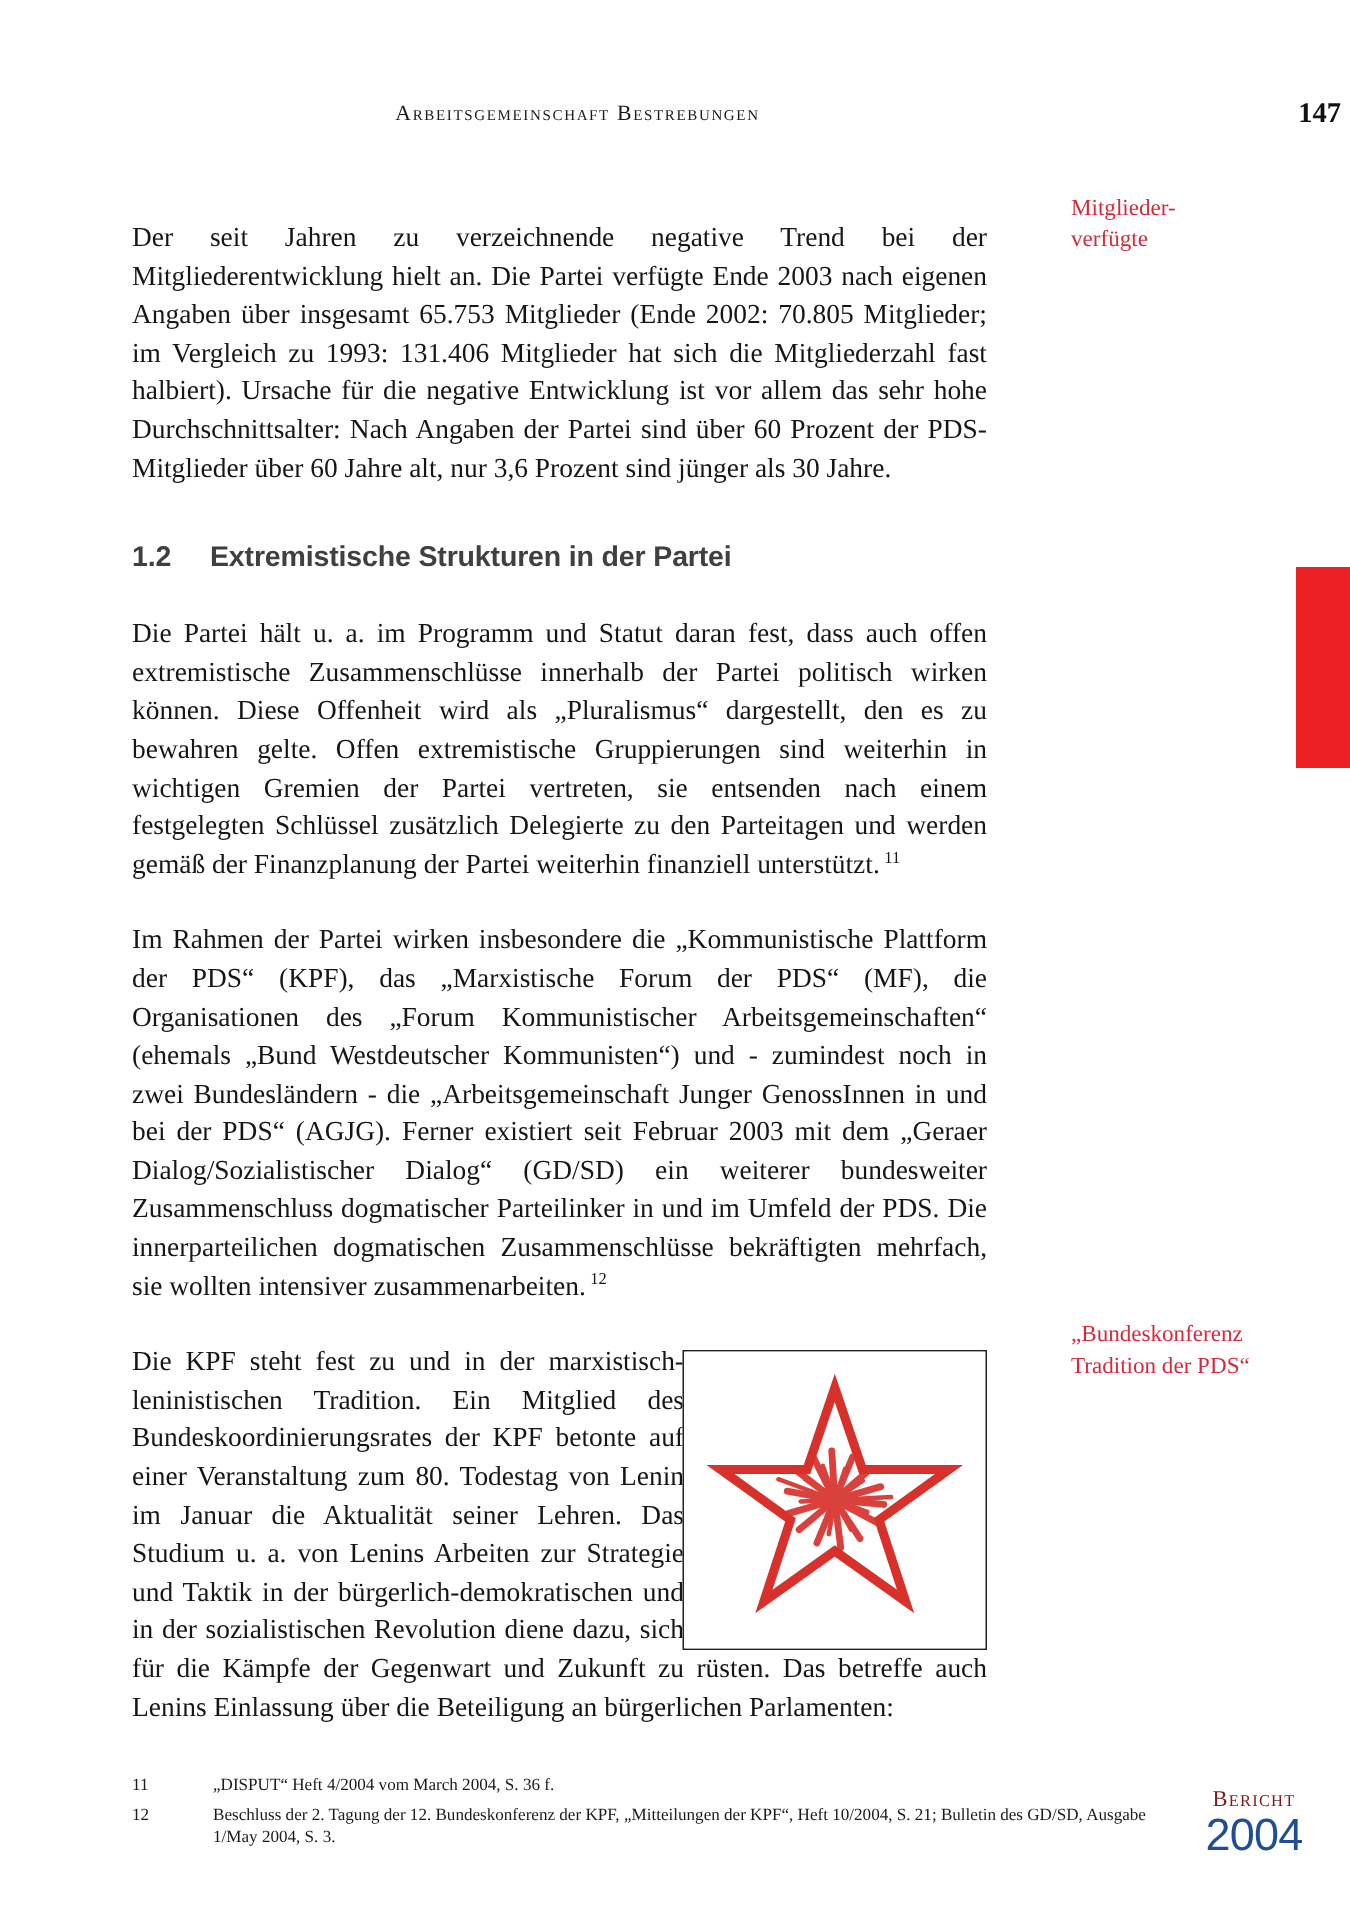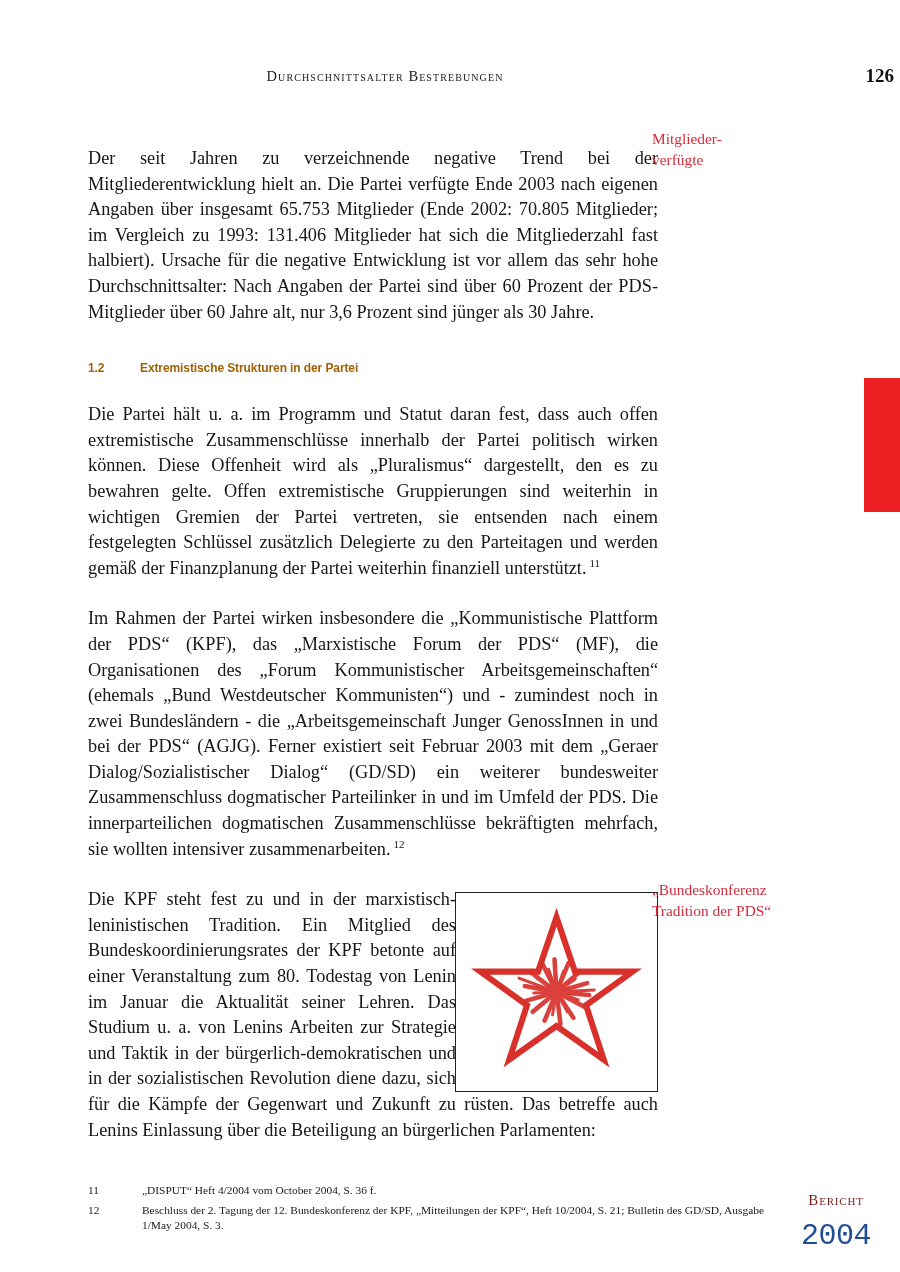--- a/index.html
+++ b/index.html
@@ -85,23 +85,23 @@
 
   sup.fn {
     font-size: 11px;
     vertical-align: super;
     line-height: 0;
     padding-left: 3px;
   }
 
   h2.section-heading {
     font-family: "Liberation Sans", sans-serif;
-    font-size: 12px;
+    font-size: 19px;
     font-weight: bold;
-    color: #a16207;
+    color: #404040;
     margin: 36px 0 27px 0;
     letter-spacing: -0.1px;
   }
   h2.section-heading .num {
     display: inline-block;
     width: 52px;
   }
 
   
   .figure-box {
@@ -117,21 +117,21 @@
   }
   .figure-box svg {
     display: block;
     width: 100%;
     height: 100%;
   }
 
   
   .margin-note {
     position: absolute;
-    left: 652px;
+    left: 714px;
     width: 185px;
     font-family: "Liberation Serif", serif;
     font-size: 15.4px;
     line-height: 20.5px;
     color: #d42b3c;
   }
   .margin-note-1 { top: 129px; }
   .margin-note-2 { top: 880px; }
 
   
@@ -166,36 +166,35 @@
   }
   .report-logo .logo-word {
     font-family: "Liberation Serif", serif;
     font-size: 15px;
     font-variant: small-caps;
     letter-spacing: 0.8px;
     color: #7f1d1d;
     line-height: 16px;
   }
   .report-logo .logo-year {
-    font-family: Liberation Mono, monospace;
+    font-family: Liberation Sans, sans-serif;
     font-size: 30px;
     color: #1f4e94;
     line-height: 32px;
     letter-spacing: -0.5px;
-    margin-top: 12px;
   }
 </style>
 </head>
 <body>
 
 <div class="page">
 
   <div class="running-head">
-    <div class="running-head-title">Durchschnittsalter Bestrebungen</div>
-    <div class="page-number">126</div>
+    <div class="running-head-title">Arbeitsgemeinschaft Bestrebungen</div>
+    <div class="page-number">147</div>
   </div>
 
   <div class="edge-tab"></div>
 
   <div class="col-main">
 
     <p class="body">Der seit Jahren zu verzeichnende negative Trend bei der Mitgliederentwicklung hielt an. Die Partei verfügte Ende 2003 nach eigenen Angaben über insgesamt 65.753 Mitglieder (Ende 2002: 70.805 Mitglieder; im Vergleich zu 1993: 131.406 Mitglieder hat sich die Mitgliederzahl fast halbiert). Ursache für die negative Entwicklung ist vor allem das sehr hohe Durchschnittsalter: Nach Angaben der Partei sind über 60 Prozent der PDS-Mitglieder über 60 Jahre alt, nur 3,6 Prozent sind jünger als 30 Jahre.</p>
 
     <h2 class="section-heading">
       <span class="num">1.2</span><span>Extremistische Strukturen in der Partei</span>
@@ -257,21 +256,21 @@
   </div>
 
   <div class="margin-note margin-note-2">
     <div>„Bundeskonferenz</div>
     <div>Tradition der PDS“</div>
   </div>
 
   <div class="footnotes">
     <div class="footnote">
       <span class="fn-num">11</span>
-      <span class="fn-text">„DISPUT“ Heft 4/2004 vom October 2004, S. 36 f.</span>
+      <span class="fn-text">„DISPUT“ Heft 4/2004 vom March 2004, S. 36 f.</span>
     </div>
     <div class="footnote">
       <span class="fn-num">12</span>
       <span class="fn-text">Beschluss der 2. Tagung der 12. Bundeskonferenz der KPF, „Mitteilungen der KPF“, Heft 10/2004, S. 21; Bulletin des GD/SD, Ausgabe 1/May 2004, S. 3.</span>
     </div>
   </div>
 
   <div class="report-logo">
     <div class="logo-word">Bericht</div>
     <div class="logo-year">2004</div>

